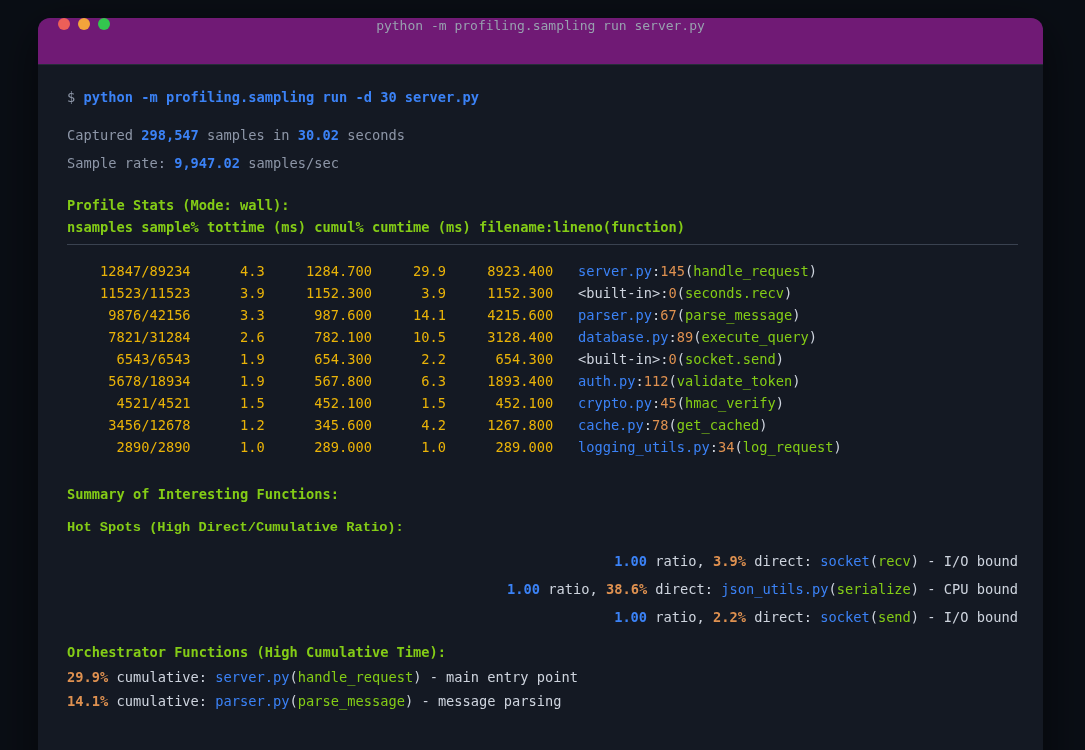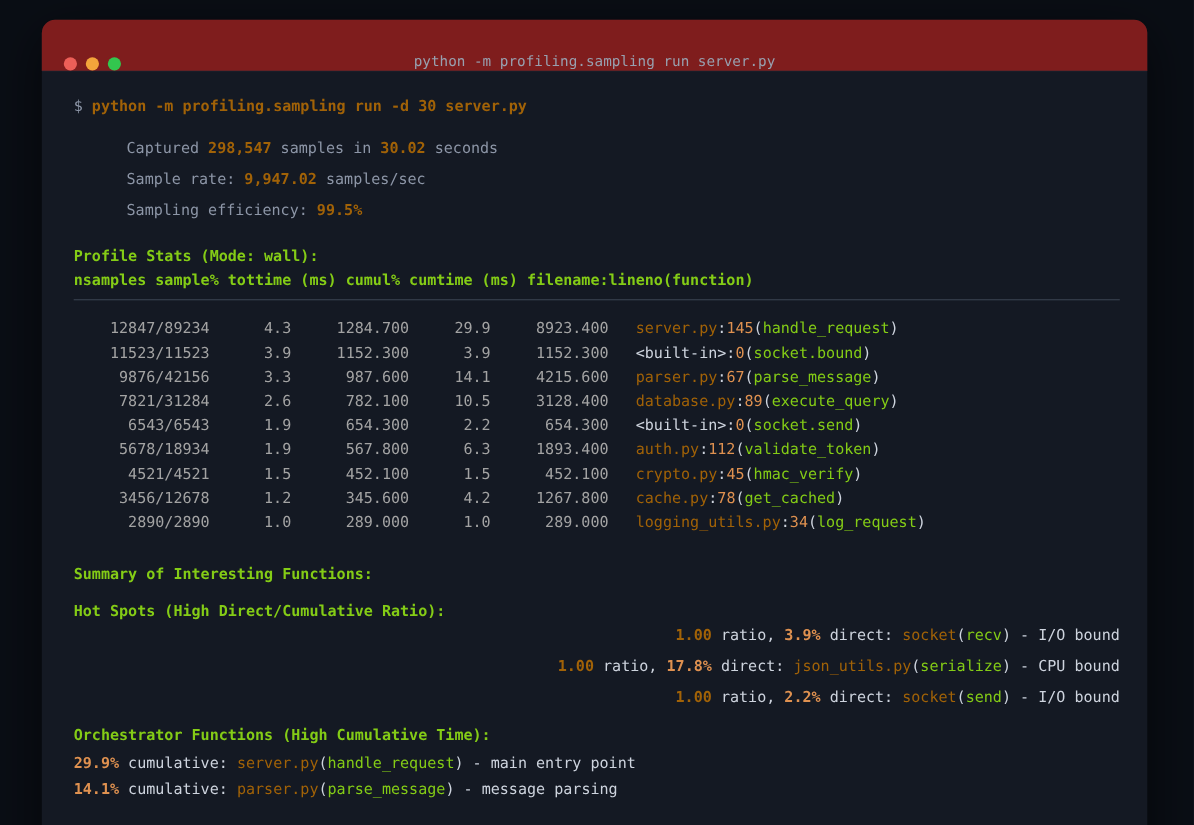--- a/index.html
+++ b/index.html
@@ -7,23 +7,23 @@
     width:1085px;height:750px;overflow:hidden;position:relative;
     background:#0a0e15;
     font-family:"DejaVu Sans Mono","Liberation Mono",monospace;
   }
   .window{
     position:absolute;left:38px;top:18px;width:1005px;height:780px;
     background:#141923;border-radius:12px;
     box-shadow:0 12px 48px rgba(0,0,0,0.55);
   }
   .titlebar{
-    height:46px;background:#7f1d1d;border-bottom:1px solid #262d39;
+    height:46px;background:#701a75;border-bottom:1px solid #262d39;
     border-radius:12px 12px 0 0;position:relative;
-    display:flex;align-items:flex-end;padding:0 20px;
+    display:flex;align-items:flex-start;padding:0 20px;
   }
   .lights{display:flex;gap:8px;align-items:center;}
   .light{width:12px;height:12px;border-radius:50%;display:inline-block;}
   .light.red{background:#ec5f58;}
   .light.yellow{background:#f3a43b;}
   .light.green{background:#33c64e;}
   .wtitle{
     position:absolute;left:50%;transform:translateX(-50%);
     color:#98a0af;font-size:13px;white-space:nowrap;
   }
@@ -31,29 +31,29 @@
     padding:21px 25px 0 29px;
     font-size:13.7px;
   }
   .line{
     height:22px;line-height:22px;white-space:pre;
     color:#ced4de;
   }
   .b{font-weight:bold;}
   .c-mut{color:#8d96a7;}
   .c-txt{color:#ced4de;}
-  .c-num{color:#a3a3a3;}
-  .c-grn{color:#a16207;}
+  .c-num{color:#eab308;}
+  .c-grn{color:#3b82f6;}
   .c-blu{color:#84cc16;}
   .c-org{color:#df9150;}
   .k-cmd{margin-bottom:16px;}
-  .k-para{margin-bottom:6px;margin-left:48px;}
+  .k-para{margin-bottom:6px;}
   .k-h1{margin-top:20px;}
   .k-h2{margin-top:25px;}
-  .k-h3{margin-top:12px;margin-bottom:0;}
+  .k-h3{margin-top:12px;margin-bottom:11px;font-family:Liberation Mono, monospace;}
   .k-h4{margin-top:13px;margin-bottom:3px;}
   .k-sum{margin-bottom:6px;text-align:right;}
   .k-orch{margin-bottom:2px;}
   .divider{
     border-top:1px solid #3a4250;height:0;
     margin-top:6px;margin-bottom:15px;margin-right:0;
   }
 </style>
 </head>
 <body>
@@ -64,35 +64,34 @@
       <span class="light red"></span>
       <span class="light yellow"></span>
       <span class="light green"></span>
     </div>
     <span class="wtitle">python -m profiling.sampling run server.py</span>
   </div>
   <div class="content">
       <div class="line k-cmd"><span class="c-mut">$ </span><span class="c-grn b">python -m profiling.sampling run -d 30 server.py</span></div>
       <div class="line k-para"><span class="c-mut">Captured </span><span class="c-grn b">298,547</span><span class="c-mut"> samples in </span><span class="c-grn b">30.02</span><span class="c-mut"> seconds</span></div>
       <div class="line k-para"><span class="c-mut">Sample rate: </span><span class="c-grn b">9,947.02</span><span class="c-mut"> samples/sec</span></div>
-      <div class="line k-para"><span class="c-mut">Sampling efficiency: </span><span class="c-grn b">99.5%</span></div>
       <div class="line k-h1"><span class="c-blu b">Profile Stats (Mode: wall):</span></div>
       <div class="line k-th"><span class="c-blu b">nsamples sample% tottime (ms) cumul% cumtime (ms) filename:lineno(function)</span></div>
       <div class="divider"></div>
       <div class="line k-row"><span class="c-num">    12847/89234      4.3     1284.700     29.9     8923.400   </span><span class="c-grn">server.py</span><span class="c-txt">:</span><span class="c-org">145</span><span class="c-txt">(</span><span class="c-blu">handle_request</span><span class="c-txt">)</span></div>
-      <div class="line k-row"><span class="c-num">    11523/11523      3.9     1152.300      3.9     1152.300   </span><span class="c-txt">&lt;built-in&gt;</span><span class="c-txt">:</span><span class="c-org">0</span><span class="c-txt">(</span><span class="c-blu">socket.bound</span><span class="c-txt">)</span></div>
+      <div class="line k-row"><span class="c-num">    11523/11523      3.9     1152.300      3.9     1152.300   </span><span class="c-txt">&lt;built-in&gt;</span><span class="c-txt">:</span><span class="c-org">0</span><span class="c-txt">(</span><span class="c-blu">seconds.recv</span><span class="c-txt">)</span></div>
       <div class="line k-row"><span class="c-num">     9876/42156      3.3      987.600     14.1     4215.600   </span><span class="c-grn">parser.py</span><span class="c-txt">:</span><span class="c-org">67</span><span class="c-txt">(</span><span class="c-blu">parse_message</span><span class="c-txt">)</span></div>
       <div class="line k-row"><span class="c-num">     7821/31284      2.6      782.100     10.5     3128.400   </span><span class="c-grn">database.py</span><span class="c-txt">:</span><span class="c-org">89</span><span class="c-txt">(</span><span class="c-blu">execute_query</span><span class="c-txt">)</span></div>
       <div class="line k-row"><span class="c-num">      6543/6543      1.9      654.300      2.2      654.300   </span><span class="c-txt">&lt;built-in&gt;</span><span class="c-txt">:</span><span class="c-org">0</span><span class="c-txt">(</span><span class="c-blu">socket.send</span><span class="c-txt">)</span></div>
       <div class="line k-row"><span class="c-num">     5678/18934      1.9      567.800      6.3     1893.400   </span><span class="c-grn">auth.py</span><span class="c-txt">:</span><span class="c-org">112</span><span class="c-txt">(</span><span class="c-blu">validate_token</span><span class="c-txt">)</span></div>
       <div class="line k-row"><span class="c-num">      4521/4521      1.5      452.100      1.5      452.100   </span><span class="c-grn">crypto.py</span><span class="c-txt">:</span><span class="c-org">45</span><span class="c-txt">(</span><span class="c-blu">hmac_verify</span><span class="c-txt">)</span></div>
       <div class="line k-row"><span class="c-num">     3456/12678      1.2      345.600      4.2     1267.800   </span><span class="c-grn">cache.py</span><span class="c-txt">:</span><span class="c-org">78</span><span class="c-txt">(</span><span class="c-blu">get_cached</span><span class="c-txt">)</span></div>
       <div class="line k-row"><span class="c-num">      2890/2890      1.0      289.000      1.0      289.000   </span><span class="c-grn">logging_utils.py</span><span class="c-txt">:</span><span class="c-org">34</span><span class="c-txt">(</span><span class="c-blu">log_request</span><span class="c-txt">)</span></div>
       <div class="line k-h2"><span class="c-blu b">Summary of Interesting Functions:</span></div>
       <div class="line k-h3"><span class="c-blu b">Hot Spots (High Direct/Cumulative Ratio):</span></div>
       <div class="line k-sum"><span class="c-grn b">1.00</span><span class="c-txt"> ratio, </span><span class="c-org b">3.9%</span><span class="c-txt"> direct: </span><span class="c-grn">socket</span><span class="c-txt">(</span><span class="c-blu">recv</span><span class="c-txt">)</span><span class="c-txt"> - I/O bound</span></div>
-      <div class="line k-sum"><span class="c-grn b">1.00</span><span class="c-txt"> ratio, </span><span class="c-org b">17.8%</span><span class="c-txt"> direct: </span><span class="c-grn">json_utils.py</span><span class="c-txt">(</span><span class="c-blu">serialize</span><span class="c-txt">)</span><span class="c-txt"> - CPU bound</span></div>
+      <div class="line k-sum"><span class="c-grn b">1.00</span><span class="c-txt"> ratio, </span><span class="c-org b">38.6%</span><span class="c-txt"> direct: </span><span class="c-grn">json_utils.py</span><span class="c-txt">(</span><span class="c-blu">serialize</span><span class="c-txt">)</span><span class="c-txt"> - CPU bound</span></div>
       <div class="line k-sum"><span class="c-grn b">1.00</span><span class="c-txt"> ratio, </span><span class="c-org b">2.2%</span><span class="c-txt"> direct: </span><span class="c-grn">socket</span><span class="c-txt">(</span><span class="c-blu">send</span><span class="c-txt">)</span><span class="c-txt"> - I/O bound</span></div>
       <div class="line k-h4"><span class="c-blu b">Orchestrator Functions (High Cumulative Time):</span></div>
       <div class="line k-orch"><span class="c-org b">29.9%</span><span class="c-txt"> cumulative: </span><span class="c-grn">server.py</span><span class="c-txt">(</span><span class="c-blu">handle_request</span><span class="c-txt">)</span><span class="c-txt"> - main entry point</span></div>
       <div class="line k-orch"><span class="c-org b">14.1%</span><span class="c-txt"> cumulative: </span><span class="c-grn">parser.py</span><span class="c-txt">(</span><span class="c-blu">parse_message</span><span class="c-txt">)</span><span class="c-txt"> - message parsing</span></div>
     </div>
 </div>
 
 </body></html>

